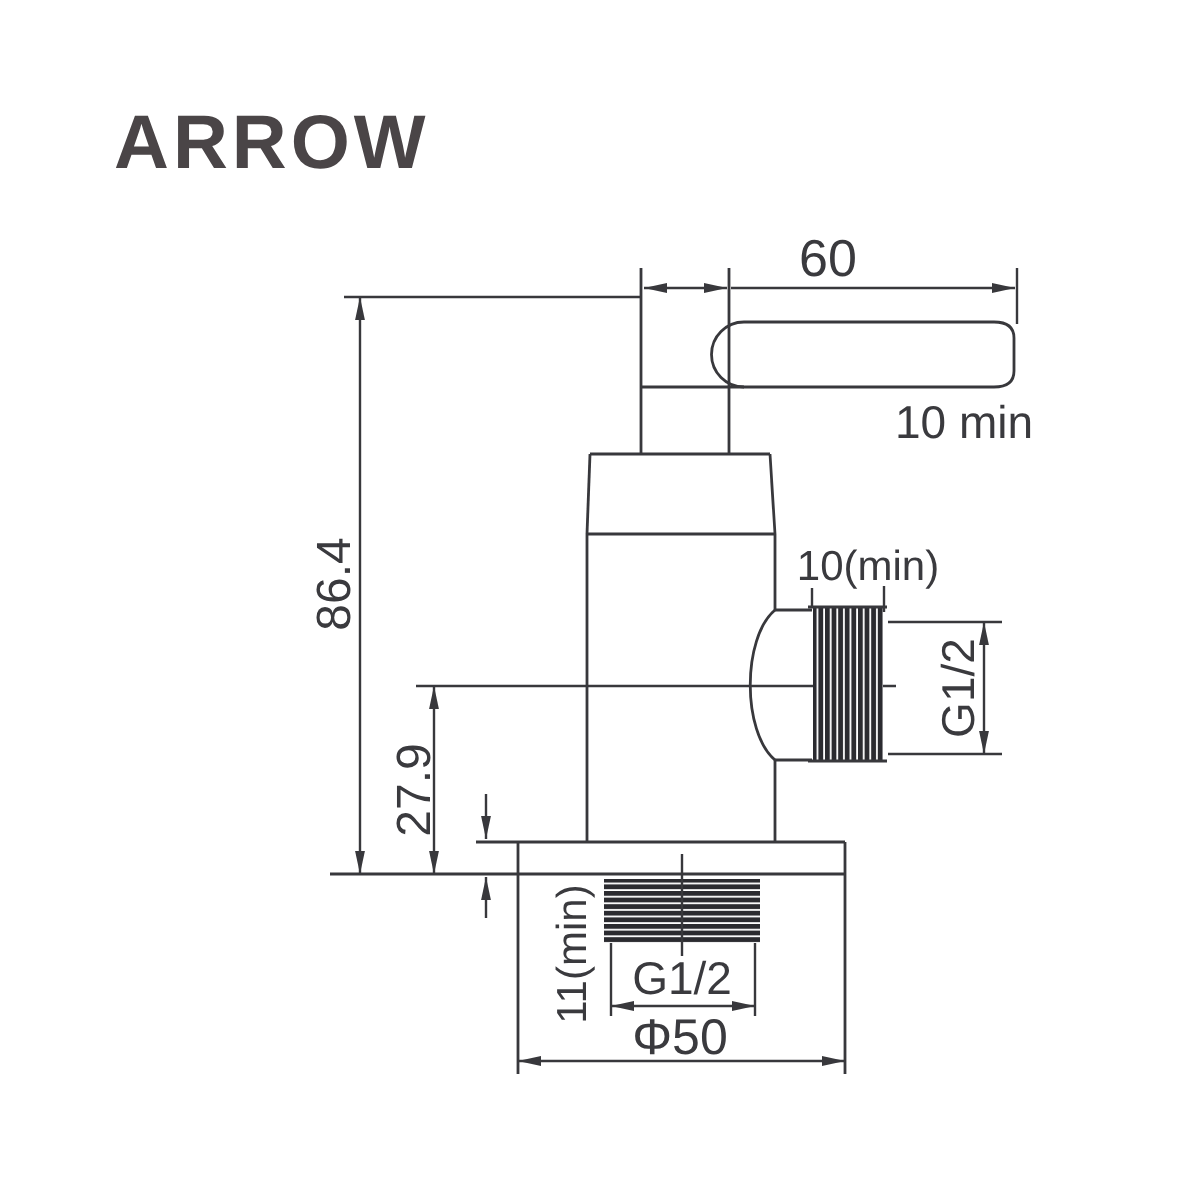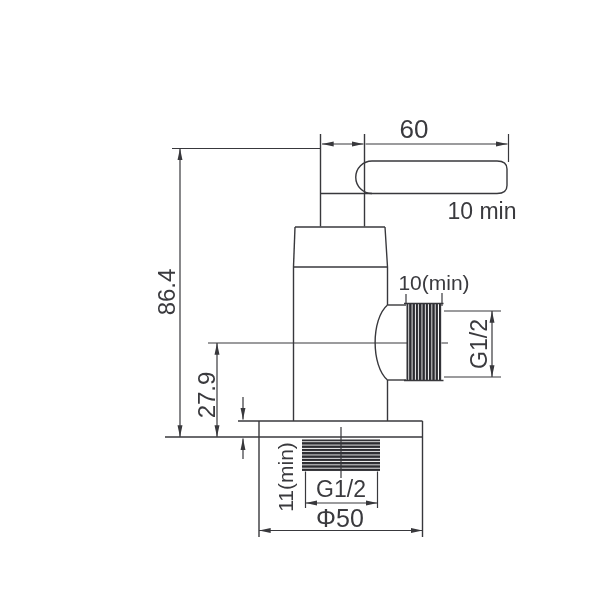--- a/index.html
+++ b/index.html
@@ -10,20 +10,21 @@
   svg{position:absolute;left:0;top:0;}
   .ln{stroke:#38383c;stroke-width:1.4;fill:none;}
   .dim{stroke:#38383c;stroke-width:1.2;fill:none;}
   .lbl{fill:#3a3a3e;}
 </style>
 </head>
 <body>
 
 <div class="stage">
 
+  <div class="logo">ARROW</div>
 
   <svg width="600" height="600" viewBox="0 0 600 600">
     <defs>
       <marker id="arr" markerWidth="12" markerHeight="6" refX="11.7" refY="3" orient="auto-start-reverse" markerUnits="userSpaceOnUse">
         <path d="M0,0.5 L11.7,3 L0,5.5 Z" fill="#38383c"></path>
       </marker>
       <pattern id="threadV" width="3.3" height="8" patternUnits="userSpaceOnUse">
         <rect width="3.3" height="8" fill="#2b2b30"></rect>
         <rect x="2.4" width="0.9" height="8" fill="#ffffff"></rect>
       </pattern>

